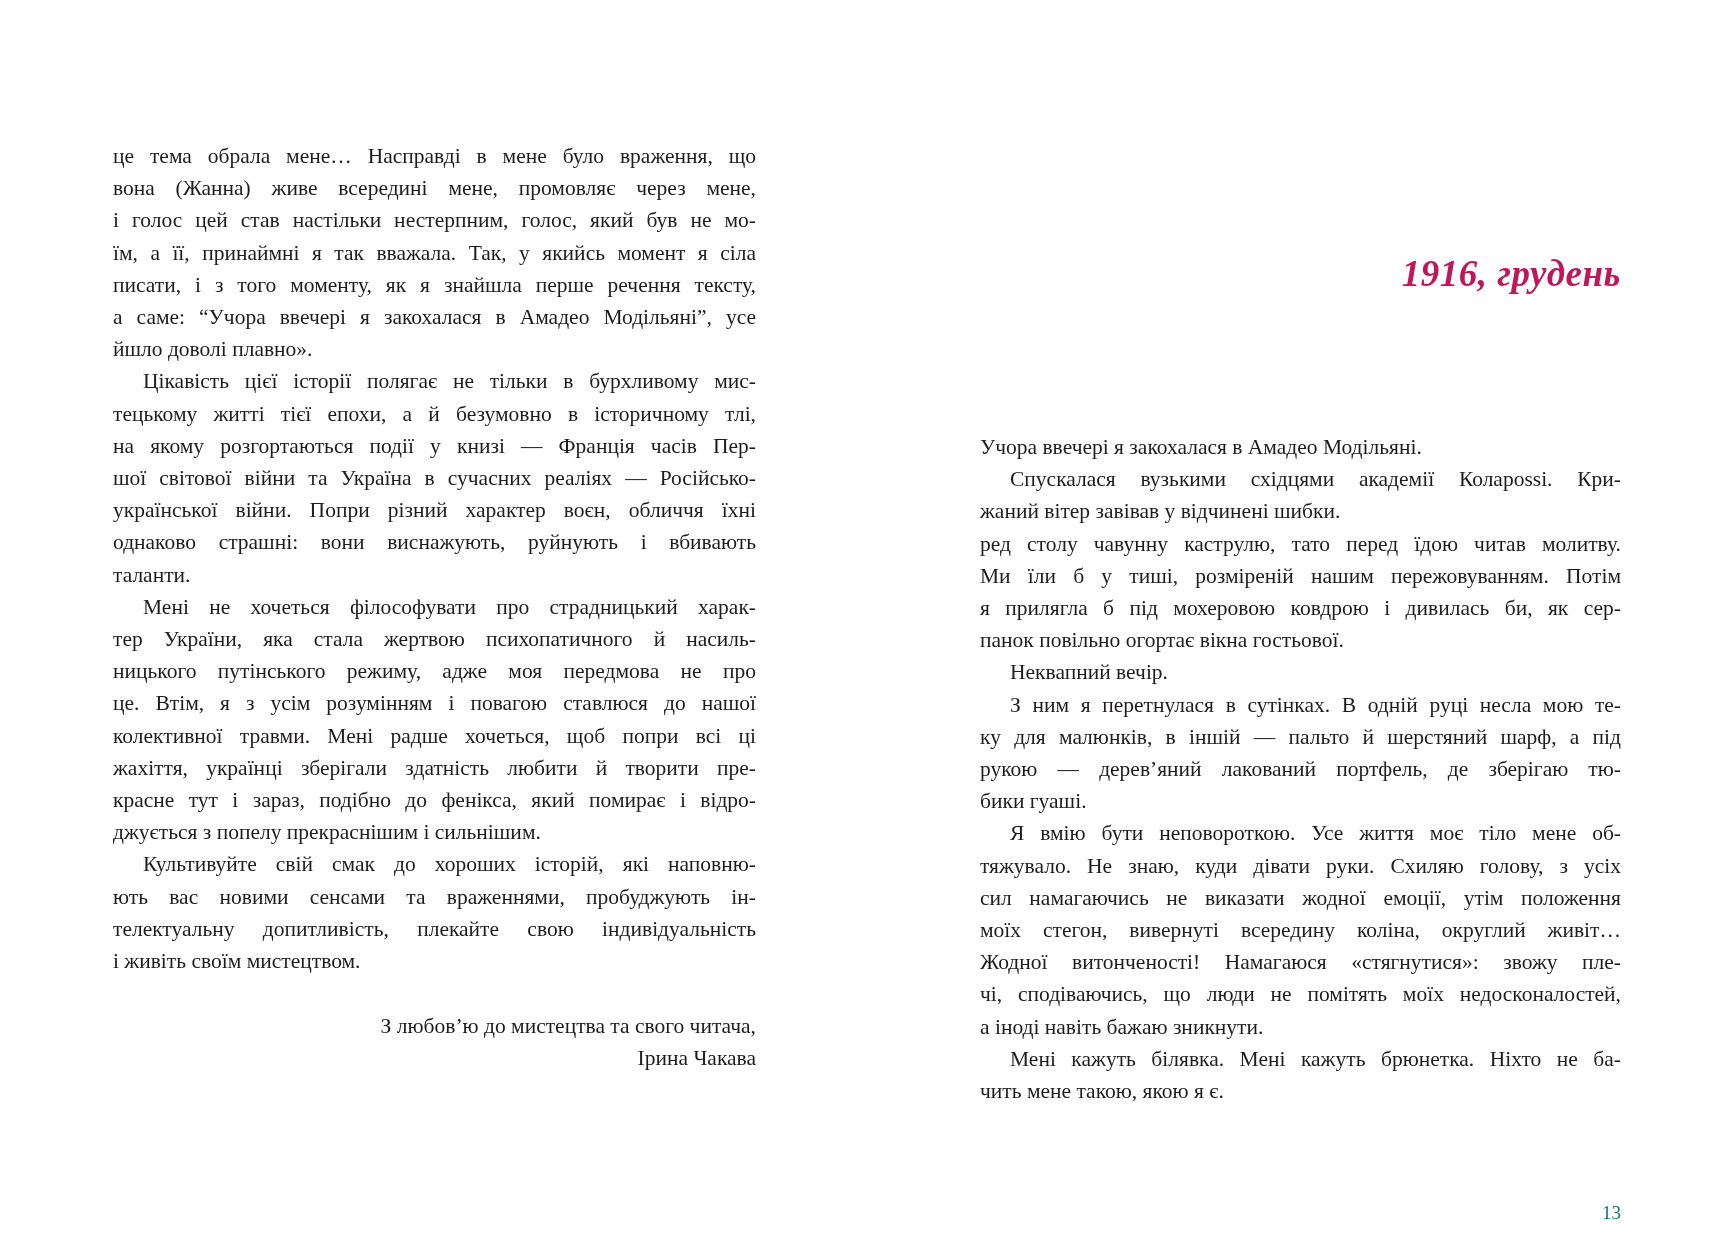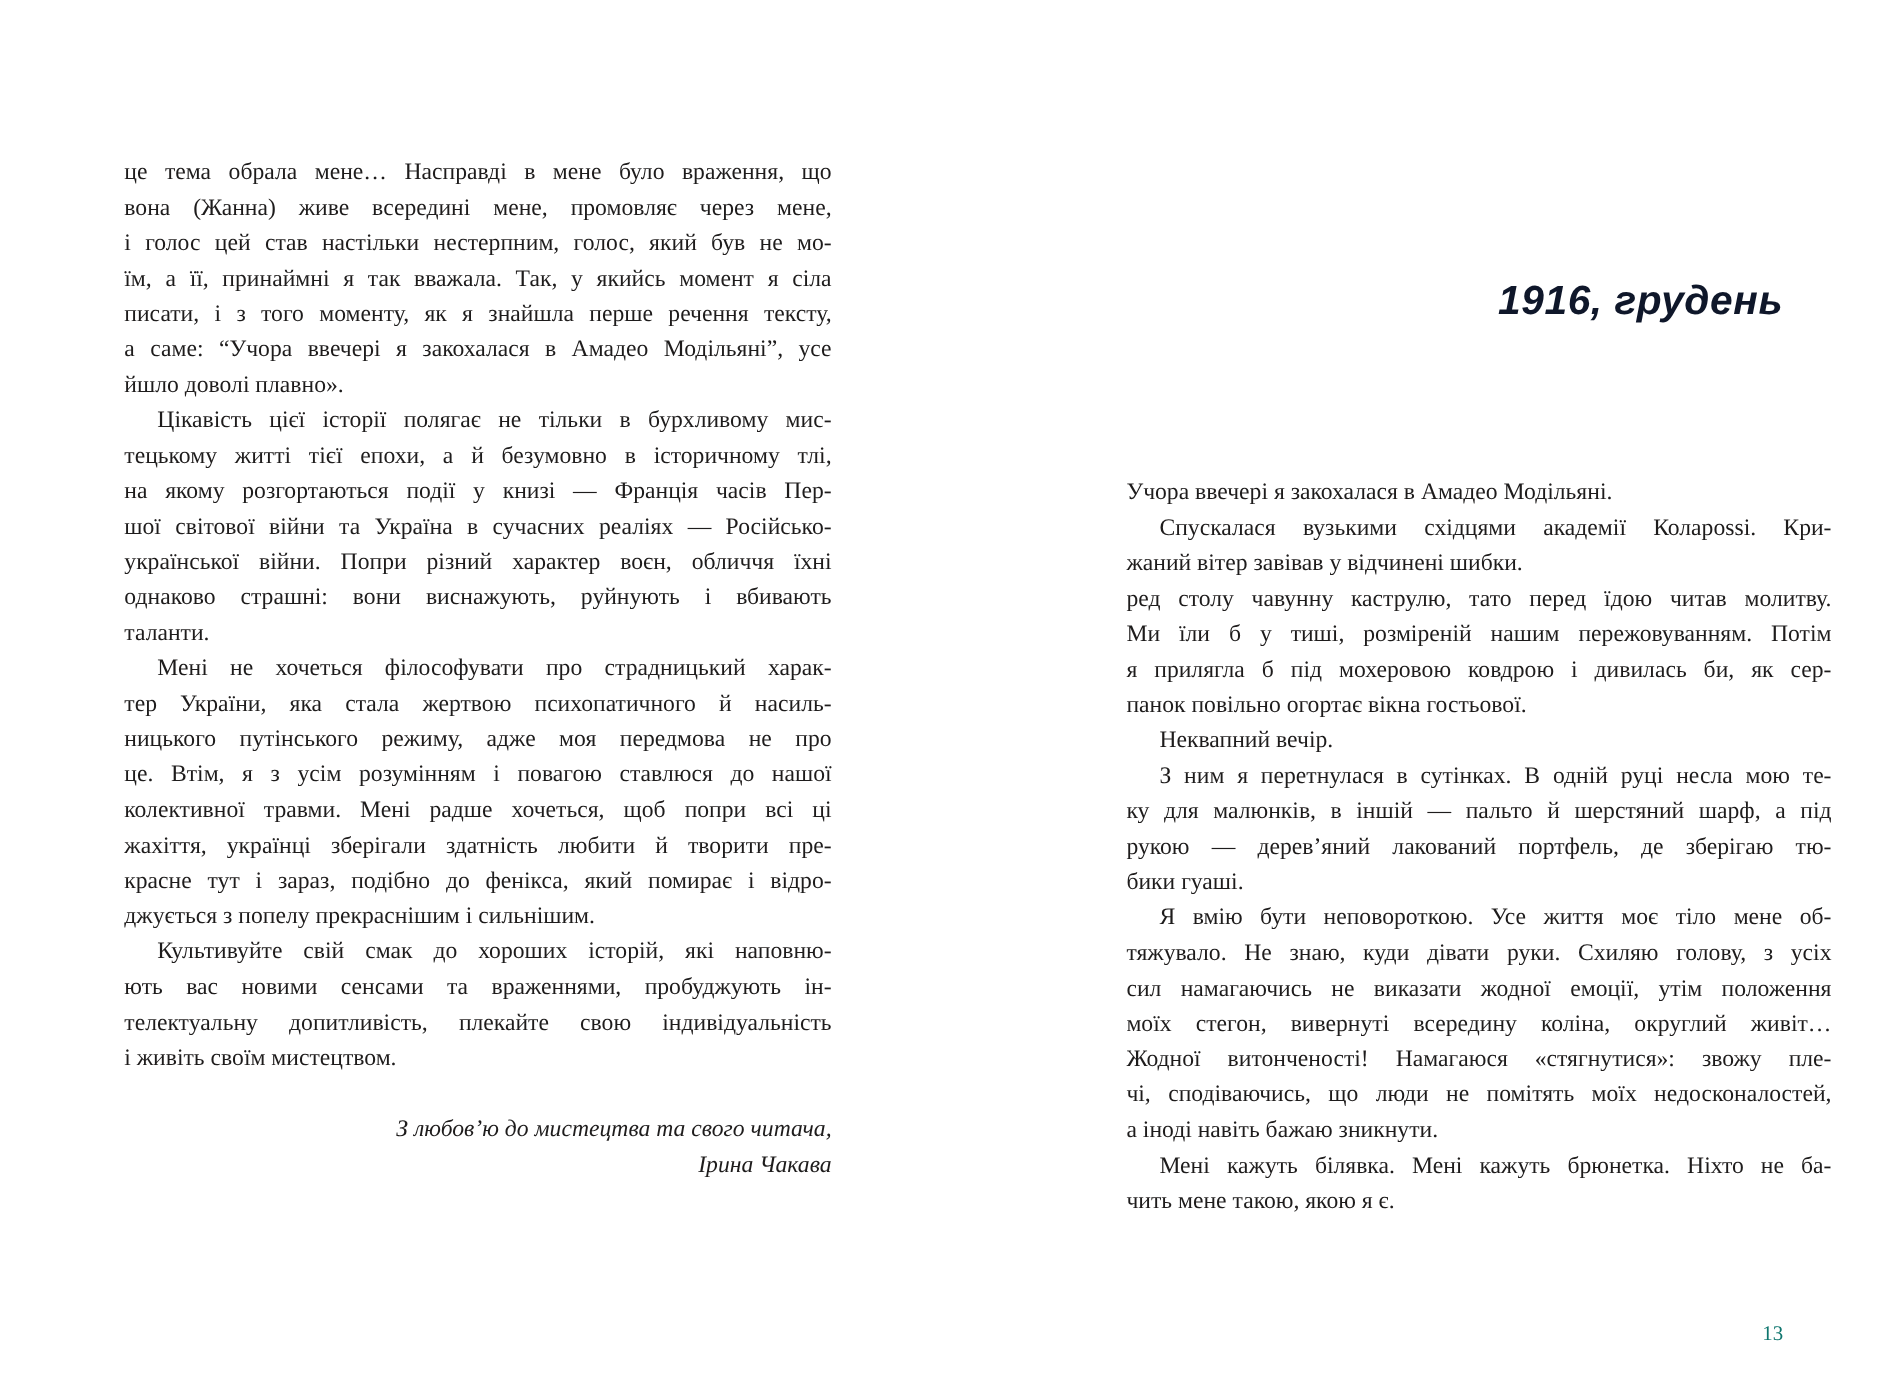--- a/index.html
+++ b/index.html
@@ -12,34 +12,34 @@
   .page-left { left: 0; width: 856px; }
   .page-right { left: 856px; width: 857px; }
   .col {
     position: absolute;
     font-size: 21.5px;
     line-height: 32.2px;
     text-align: justify;
     hyphens: manual;
   }
   .col-left { left: 113px; top: 124px; width: 643px; }
-  .col-right { left: 124px; top: 415px; width: 641px; margin-left: 44px; }
+  .col-right { left: 124px; top: 415px; width: 641px; }
   .line { display: block; white-space: nowrap; text-align: justify; text-align-last: justify; }
   .line.last { text-align-last: left; }
   .line.indent { text-indent: 30px; }
   .signature {
     position: absolute; left: 113px; top: 994px; width: 643px;
-    text-align: right; font-style: italic; font-size: 21.5px; line-height: 32.2px;
+    text-align: right; font-size: 21.5px; line-height: 32.2px;
   }
   .chapter-title {
     position: absolute; right: 92px; top: 236px;
-    font-family: Liberation Sans, sans-serif;
+    font-family: Liberation Serif, serif;
     font-style: italic; font-weight: bold;
     font-size: 37px; letter-spacing: 0.5px;
-    color: #0f172a;
+    color: #be185d;
   }
   .page-number {
     position: absolute; right: 92px; top: 1186px;
     font-size: 19px; color: #0f766e;
   }
 </style>
 </head>
 <body>
 
 <div class="page page-left">

